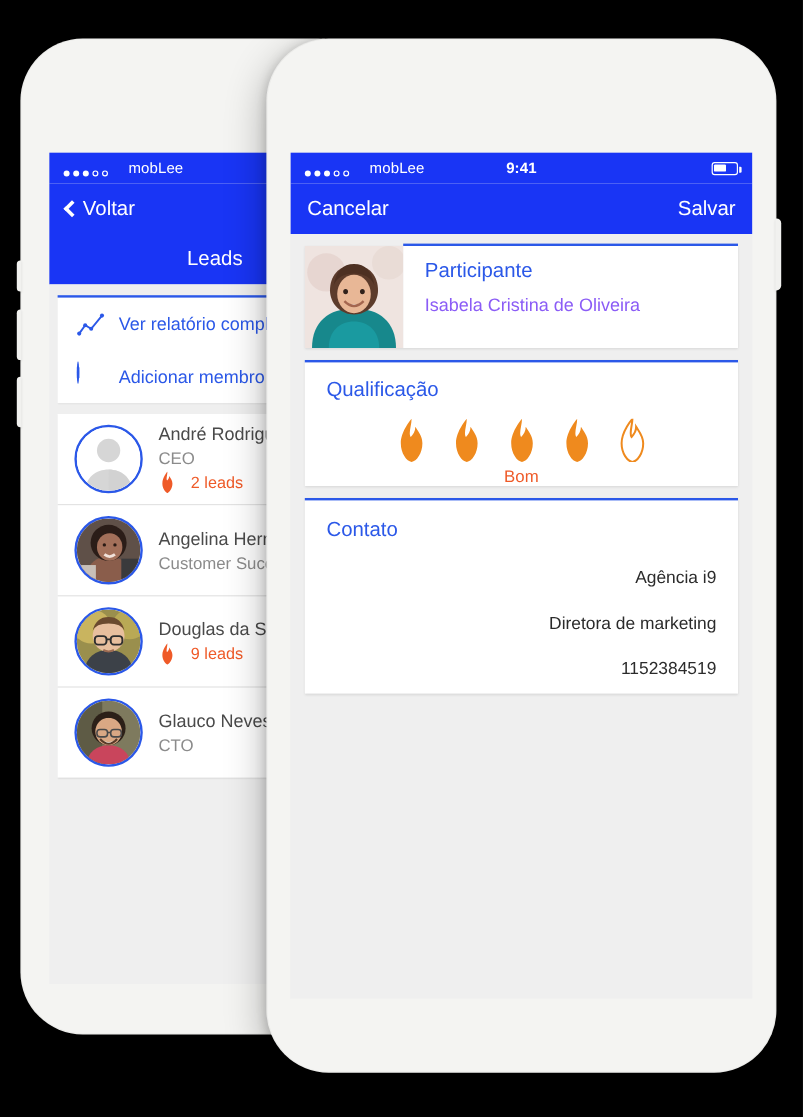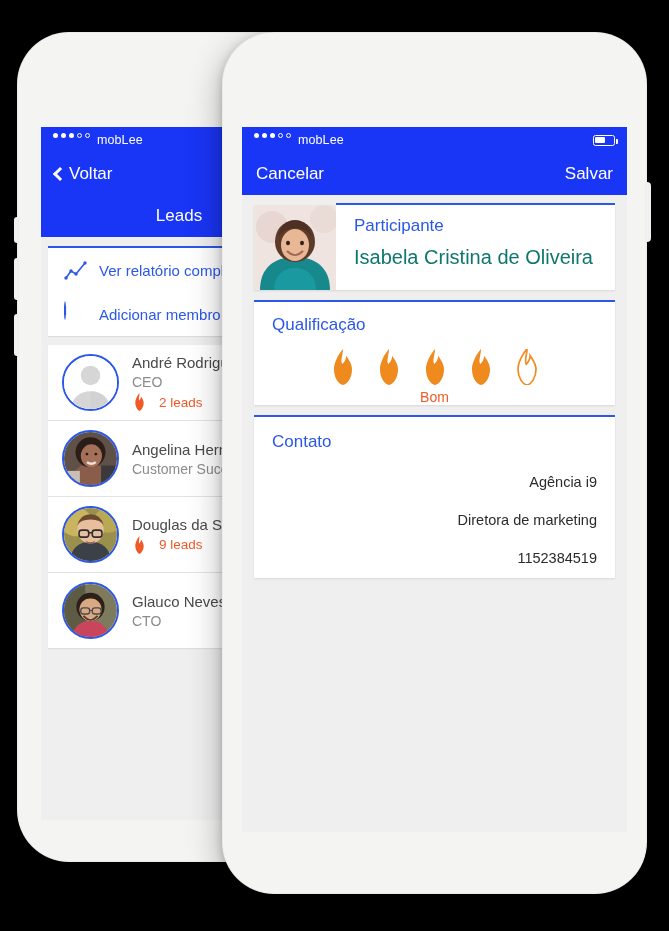--- a/index.html
+++ b/index.html
@@ -39,21 +39,21 @@
   }
   .screen.left  { left: 24px; top: 95px; width: 276px; height: 693px; }
   .screen.right { left: 20px; top: 95px; width: 385px; height: 705px; }
 
   
   .statusbar {
     background: #1935f5; color: #fff; height: 26px;
     display: flex; align-items: center; padding: 0 12px;
     font-size: 12.5px; letter-spacing: .1px;
   }
-  .sb-carrier { display: flex; align-items: flex-start; gap: 7px; }
+  .sb-carrier { display: flex; align-items: flex-end; gap: 17px; }
   .dots { display: flex; gap: 3px; align-items: center; }
   .dots i { width: 5px; height: 5px; border-radius: 50%; display: block; }
   .dots i.on  { background: #fff; }
   .dots i.off { background: transparent; border: 1px solid #fff; width: 5px; height: 5px; }
   .sb-time { position: absolute; left: 0; right: 0; text-align: center;
              font-size: 12.5px; font-weight: bold; pointer-events: none; }
   .sb-right { margin-left: auto; display: flex; align-items: center; }
   .battery { width: 22px; height: 11px; border: 1.3px solid #fff; border-radius: 2.5px;
              position: relative; padding: 1.3px; }
   .battery::after { content:''; position:absolute; right:-4px; top:3px;
@@ -127,21 +127,21 @@
   .rcard {
     background: #fff; margin: 10px 12px 0 12px;
     border-top: 2.5px solid #2b58e8;
     box-shadow: 0 1px 2px rgba(0,0,0,0.10);
   }
   .part-row { display: flex; align-items: stretch; }
   .part-photo { flex: 0 0 auto; width: 82px; height: 85px; overflow: hidden; background:#d9d6d4; }
   .part-photo svg { display: block; width: 100%; height: 100%; }
   .part-txt { flex: 1; border-top: 2.5px solid #2b58e8; margin-top: -2.5px; padding: 11px 0 0 18px; }
   .sec-title { color: #2b58e8; font-size: 17px; }
-  .part-name { color: #0f766e; font-size: 20px; margin-top: 10px; }
+  .part-name { color: #8b5cf6; font-size: 15px; margin-top: 10px; }
 
   .qual-card { padding: 13px 0 0 0; }
   .qual-card .sec-title { padding-left: 18px; }
   .flames { display: flex; justify-content: center; gap: 16px; margin-top: 14px; }
   .flames svg { display: block; }
   .qual-label { text-align: center; color: #ef5a28; font-size: 14px; margin-top: 4px; }
   .notes {
     padding: 14px 18px 0 18px; color: #bfbfbf; font-size: 14.5px; line-height: 1.45;
     min-height: 96px;
   }
@@ -314,20 +314,21 @@
         <div class="sb-carrier">
           <span class="dots">
             <i class="on"></i>
               <i class="on"></i>
               <i class="on"></i>
               <i class="off"></i>
               <i class="off"></i>
           </span>
           <span>mobLee</span>
         </div>
+        <div class="sb-time">9:41</div>
         <div class="sb-right">
           <span class="battery">
               <span style="width:55%"></span>
             </span>
         </div>
       </div>
 
       <div class="navbar">
         <div>Cancelar</div>
         <div class="nav-right">Salvar</div>

